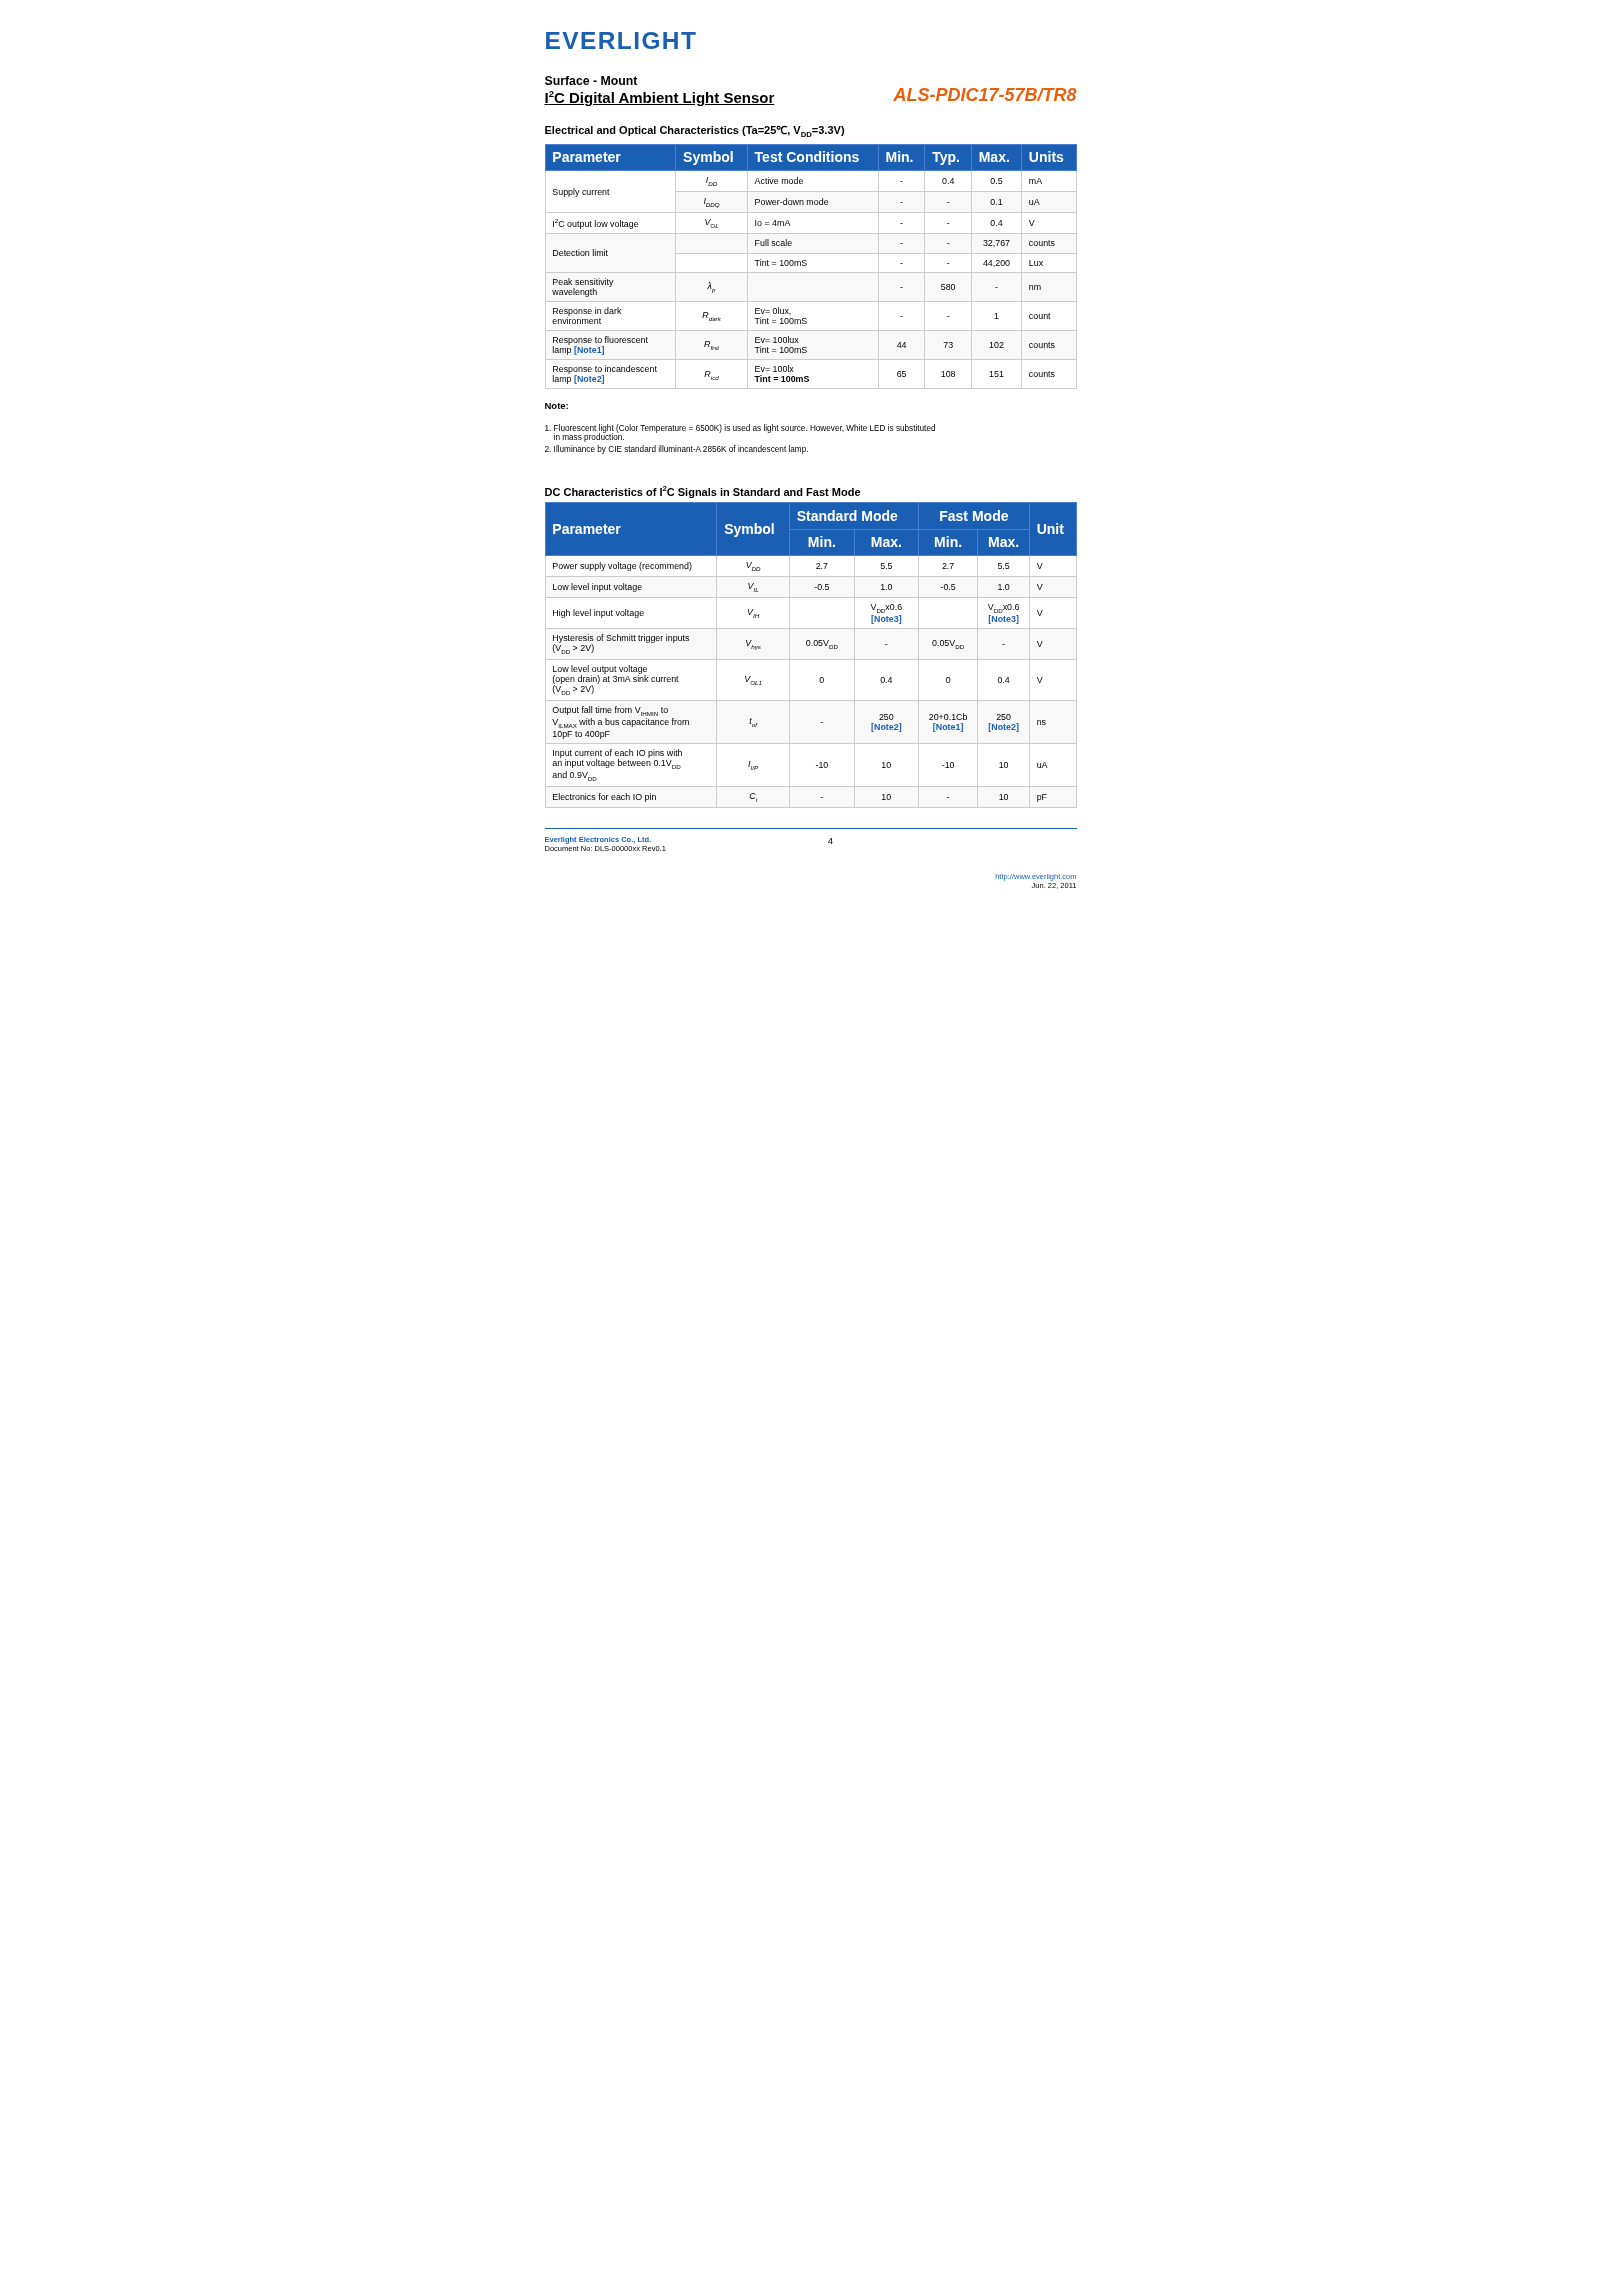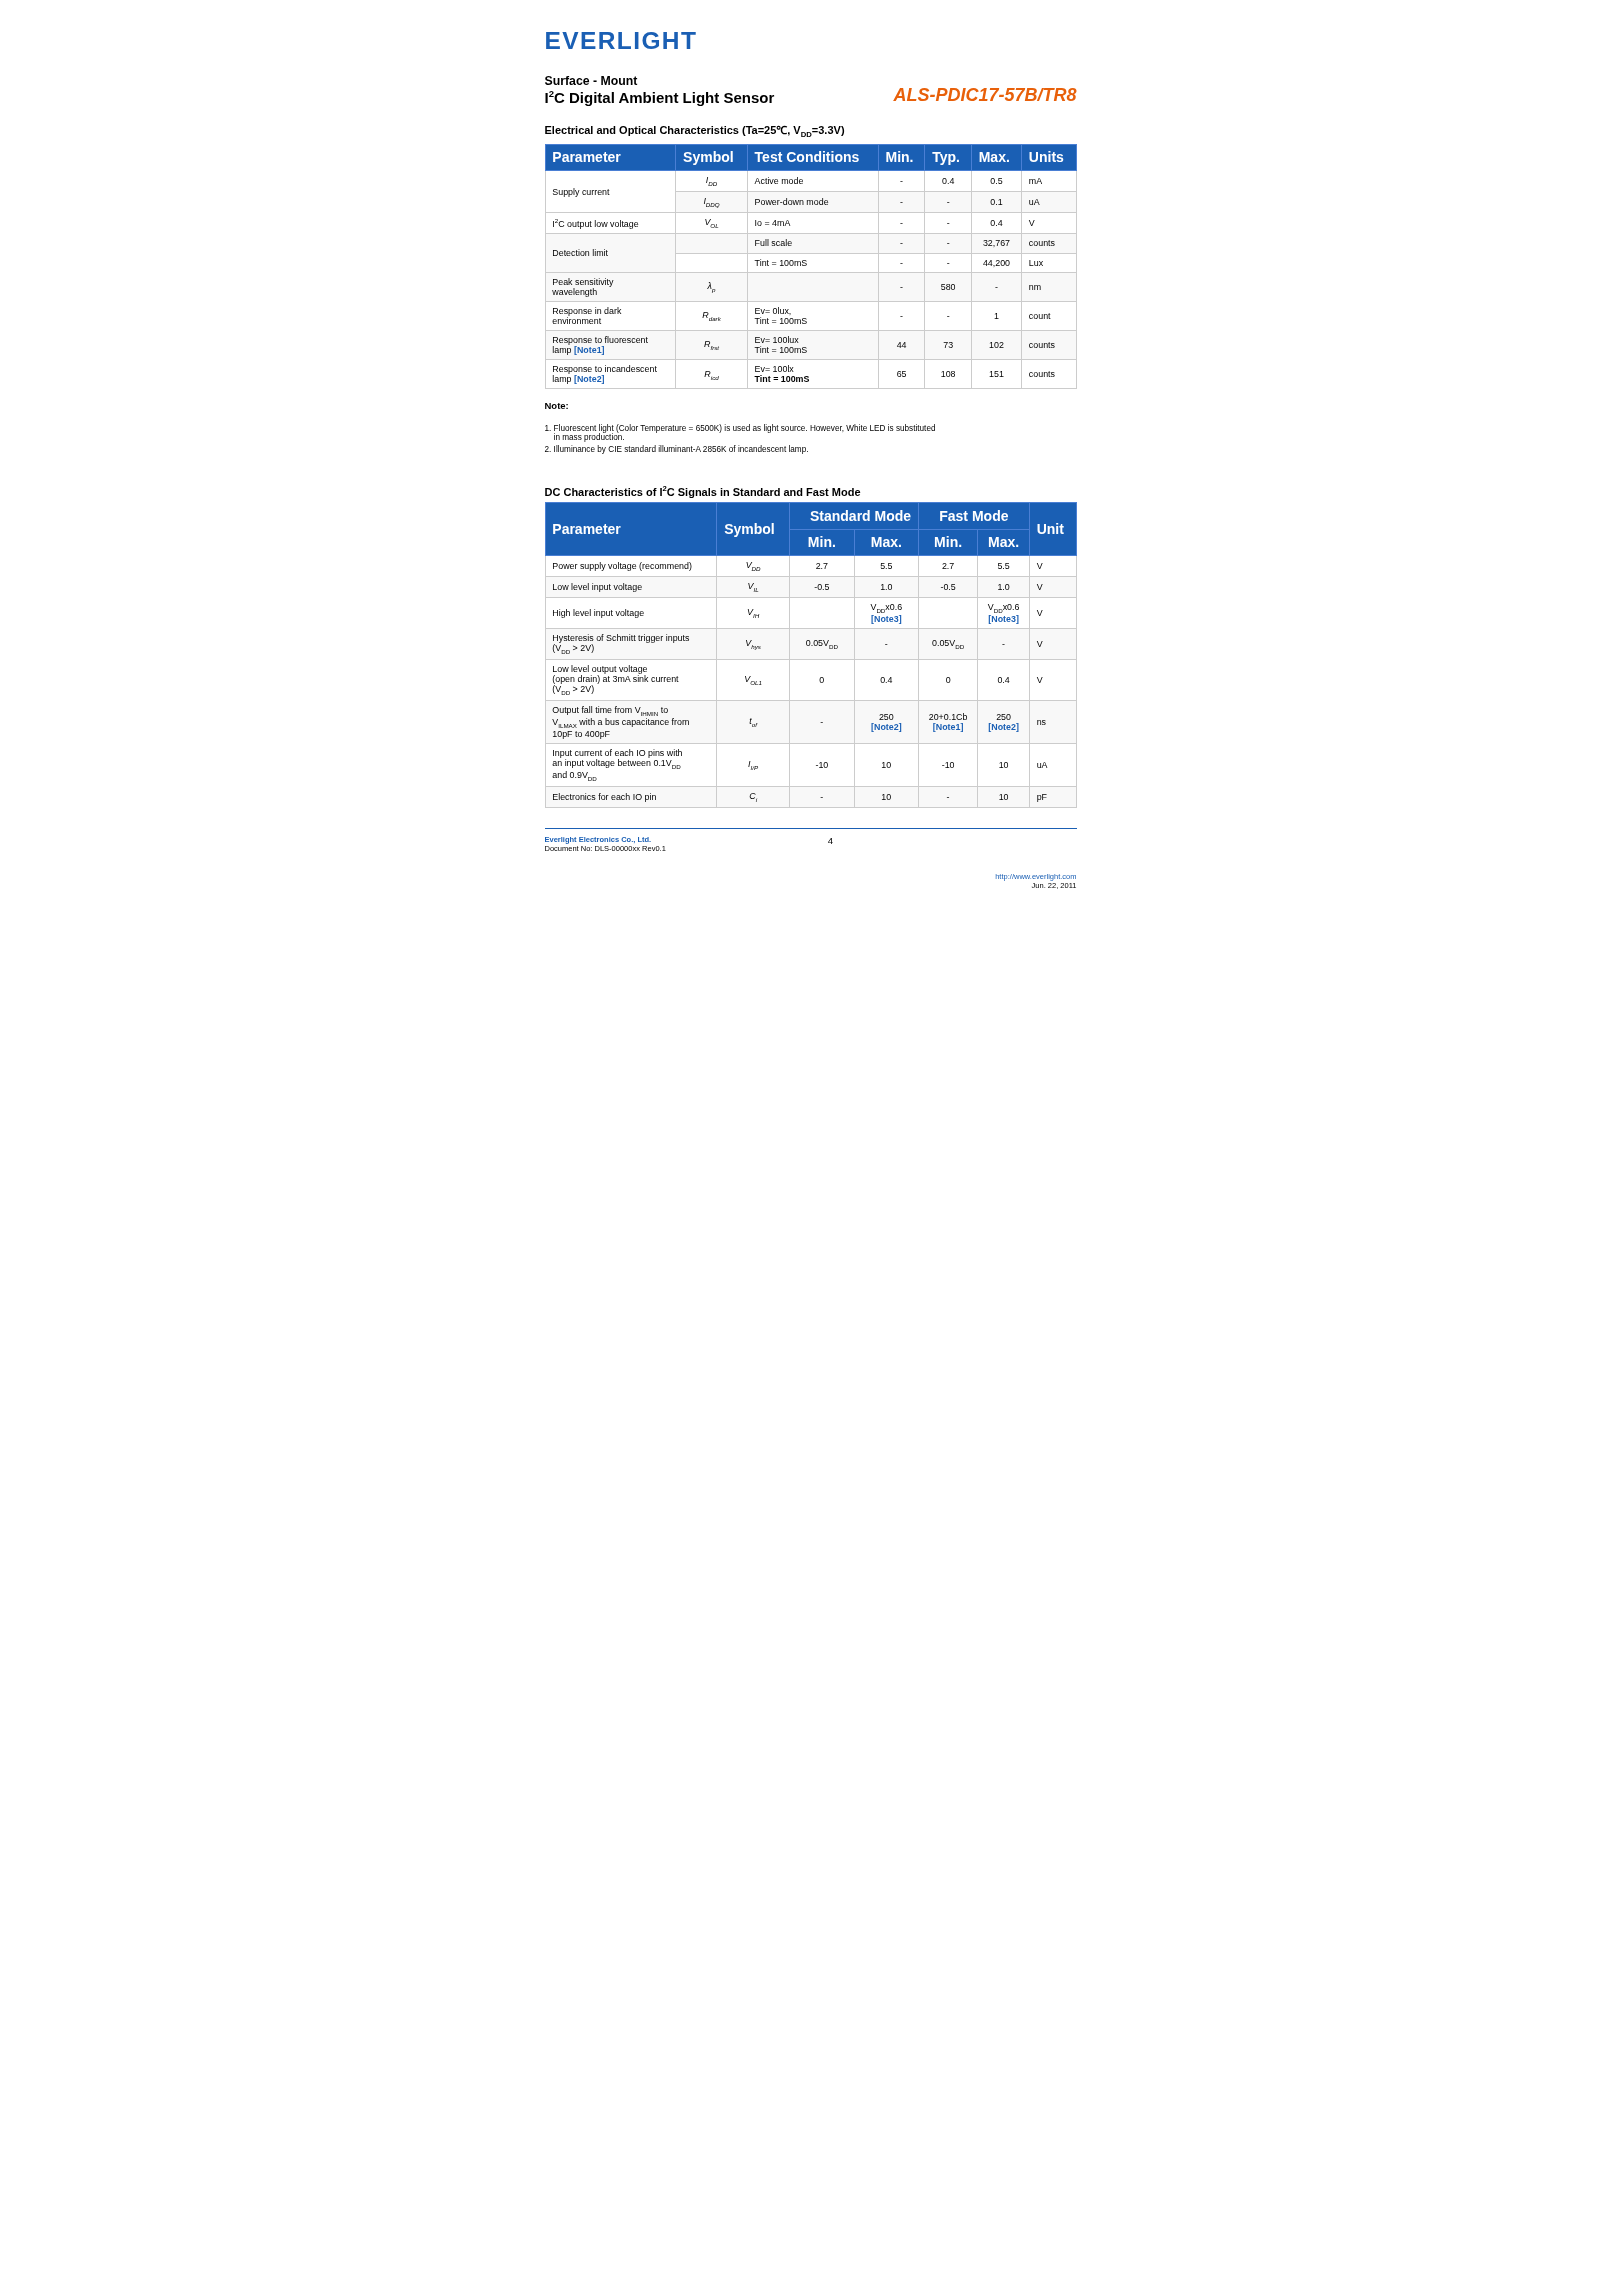--- a/index.html
+++ b/index.html
@@ -29,20 +29,21 @@
       align-items: flex-end;
       margin-bottom: 16.4px;
     }
     .product-title h2 {
       font-size: 12.3px;
       font-weight: bold;
     }
     .product-title h1 {
       font-size: 15px;
       font-weight: bold;
+      text-decoration: underline;
     }
     .product-title h1 sup {
       font-size: 9.5px;
     }
     .product-part {
       font-size: 18px;
       font-weight: bold;
       color: #e8600a;
       font-style: italic;
     }
@@ -248,21 +249,21 @@
 <div class="section-heading">
   DC Characteristics of I<sup>2</sup>C Signals in Standard and Fast Mode
 </div>
 
 
 <table class="dc-table-wrapper">
   <thead>
     <tr>
       <th rowspan="2">Parameter</th>
       <th rowspan="2">Symbol</th>
-      <th colspan="2" style="text-align:right;">Standard Mode</th>
+      <th colspan="2" style="text-align:left;">Standard Mode</th>
       <th colspan="2" style="text-align:center;">Fast Mode</th>
       <th rowspan="2">Unit</th>
     </tr>
     <tr>
       <th style="text-align:center;">Min.</th>
       <th style="text-align:center;">Max.</th>
       <th style="text-align:center;">Min.</th>
       <th style="text-align:center;">Max.</th>
     </tr>
   </thead>

